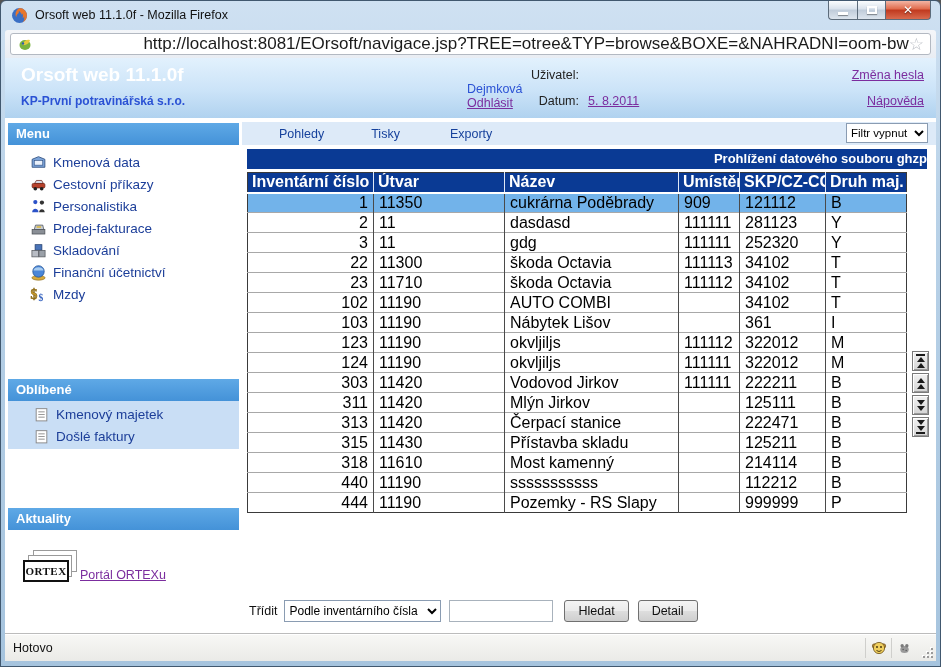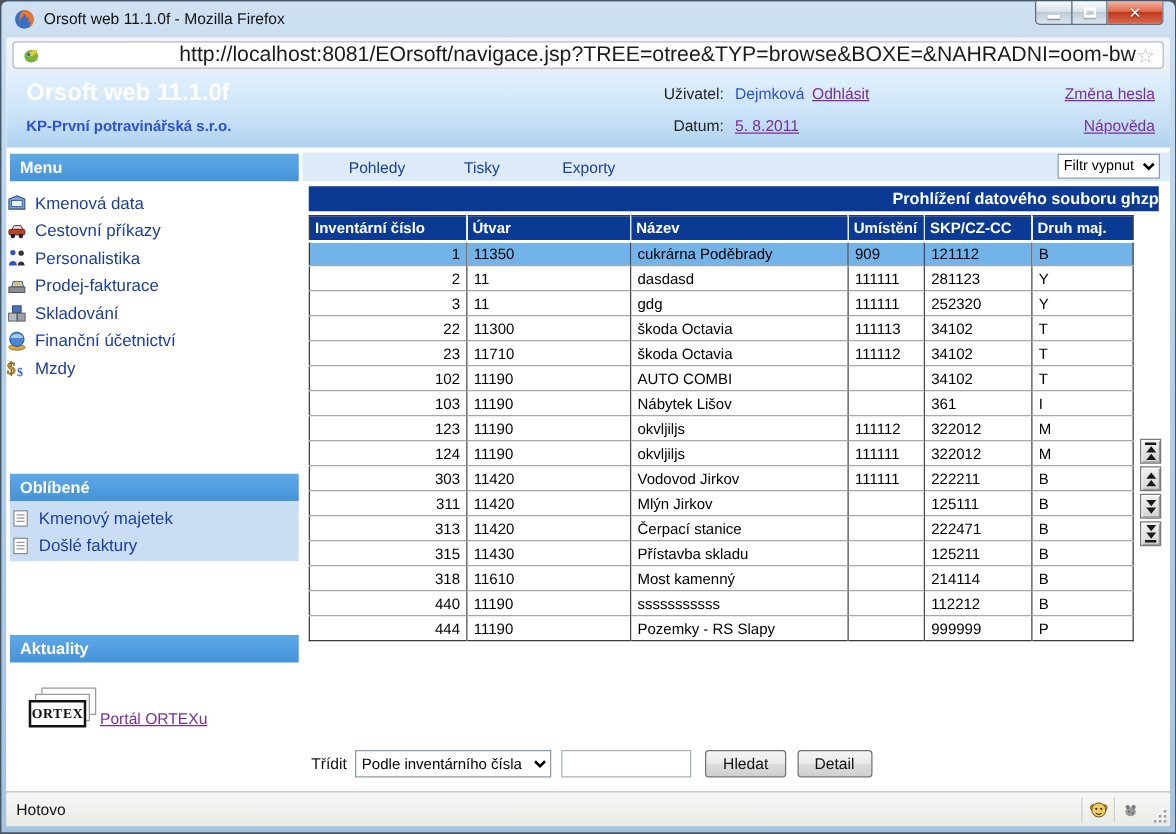--- a/index.html
+++ b/index.html
@@ -35,35 +35,35 @@
   .urltext{font-size:17px;color:#1b1b1b;white-space:nowrap;overflow:hidden;flex:1;text-align:right;}
   .star{color:#b9bdc4;font-size:17px;line-height:1;flex:0 0 auto;cursor:pointer;}
   
   .page{position:absolute;top:57px;left:4px;right:4px;height:576px;background:#fff;overflow:hidden;}
   .pheader{position:relative;height:60px;
     background:linear-gradient(180deg,#e2f1fd 0%,#cbe3f8 55%,#b0d2ef 100%);}
   .app-title{position:absolute;left:16px;top:6px;font-size:19px;font-weight:bold;color:#fff;}
   .company{position:absolute;left:16px;top:36px;font-size:12px;font-weight:bold;color:#2b52d4;}
   .hrow{position:absolute;left:462px;font-size:12.5px;display:flex;white-space:nowrap;}
   .hrow .hlabel{display:inline-block;width:112px;text-align:right;color:#222;margin-right:9px;}
-  .hrow.r1{top:10px;} .hrow.r2{top:36px;}
+  .hrow.r1{top:10px;flex-direction:column;} .hrow.r2{top:36px;}
   .hname{color:#2b52d4;margin-right:6px;}
   a.plink{color:#7b2d9e;text-decoration:underline;cursor:pointer;}
   .hlink-right{position:absolute;right:12px;font-size:12.5px;}
   .hlink-right.r1{top:10px;} .hlink-right.r2{top:36px;}
   
   .pbody{display:flex;height:516px;}
   .sidebar{width:235px;flex:0 0 235px;position:relative;}
   .sect{height:22px;margin:0 1px 0 3px;background:linear-gradient(180deg,#5fa9e6,#4492d8);
     color:#fff;font-weight:bold;font-size:13px;line-height:22px;padding-left:8px;}
   .sect.m-menu{margin-top:5px;}
   .sect.m-fav{margin-top:74px;}
   .sect.m-news{margin-top:59px;}
   .menu-list{padding-top:6px;}
-  .menu-item{height:22px;display:flex;align-items:center;cursor:pointer;}
+  .menu-item{height:22px;display:flex;align-items:center;padding-left:25px;cursor:pointer;}
   .menu-item .mi{width:17px;height:16px;margin-right:6px;flex:0 0 auto;}
   .menu-item .ml{font-size:13.5px;color:#1c3e99;}
   .fav-list{background:#c9def5;margin:0 1px 0 3px;padding:2px 0;}
   .news-block{margin:20px 0 0 18px;display:flex;align-items:flex-end;}
   .ortex-logo{position:relative;width:54px;height:34px;margin-right:3px;flex:0 0 auto;}
   .ol-back{position:absolute;background:#fff;border:1px solid #9a9a9a;width:44px;height:22px;}
   .ol-b1{left:10px;top:0;} .ol-b2{left:5px;top:5px;}
   .ol-front{position:absolute;left:0;top:10px;width:46px;height:22px;background:#fff;
     border:2px solid #111;display:flex;align-items:center;justify-content:center;
     font-family:"Liberation Serif","DejaVu Serif",serif;font-weight:bold;font-size:11px;color:#111;letter-spacing:.5px;}
@@ -72,21 +72,21 @@
   .main{flex:1;position:relative;margin-left:2px;}
   .tabrow{position:relative;height:23px;margin-top:4px;background:#ddeaf8;
     display:flex;align-items:center;}
   .tab{font-size:12.5px;color:#16419c;cursor:pointer;}
   .tab.t0{margin-left:37px;} .tab.t1{margin-left:47px;} .tab.t2{margin-left:50px;}
   .filter-select{position:absolute;right:8px;top:1px;width:82px;height:20px;
     font-size:11.5px;font-family:inherit;border:1px solid #8a9cb2;background:#fff;}
   .ttitle{height:20px;margin:4px 9px 0 5px;background:#0a3a94;color:#fff;
     font-weight:bold;font-size:13px;text-align:right;line-height:20px;}
   table.grid{border-collapse:collapse;margin:3px 0 0 5px;table-layout:fixed;width:659px;
-    border:1px solid #3a3a3a;font-size:12px;}
+    border:1px solid #3a3a3a;font-size:16px;}
   .grid th{background:#0a3a94;color:#fff;font-weight:bold;text-align:left;height:20px;
     padding:0 4px;border-right:1px solid #dfe8f6;border-bottom:2px solid #ffffff;
     overflow:hidden;white-space:nowrap;}
   .grid th:last-child{border-right:none;}
   .grid td{height:20px;padding:0 5px;border-top:1px solid #a8a8a8;border-right:1px solid #4a4a4a;
     color:#000;overflow:hidden;white-space:nowrap;}
   .grid td:last-child{border-right:none;}
   .grid td.num{text-align:right;}
   .grid tr.sel td{background:#72b3ea;border-top:1px solid #3a3a3a;}
   .c0{width:126px;} .c1{width:131px;} .c2{width:174px;} .c3{width:61px;} .c4{width:86px;} .c5{width:81px;}

